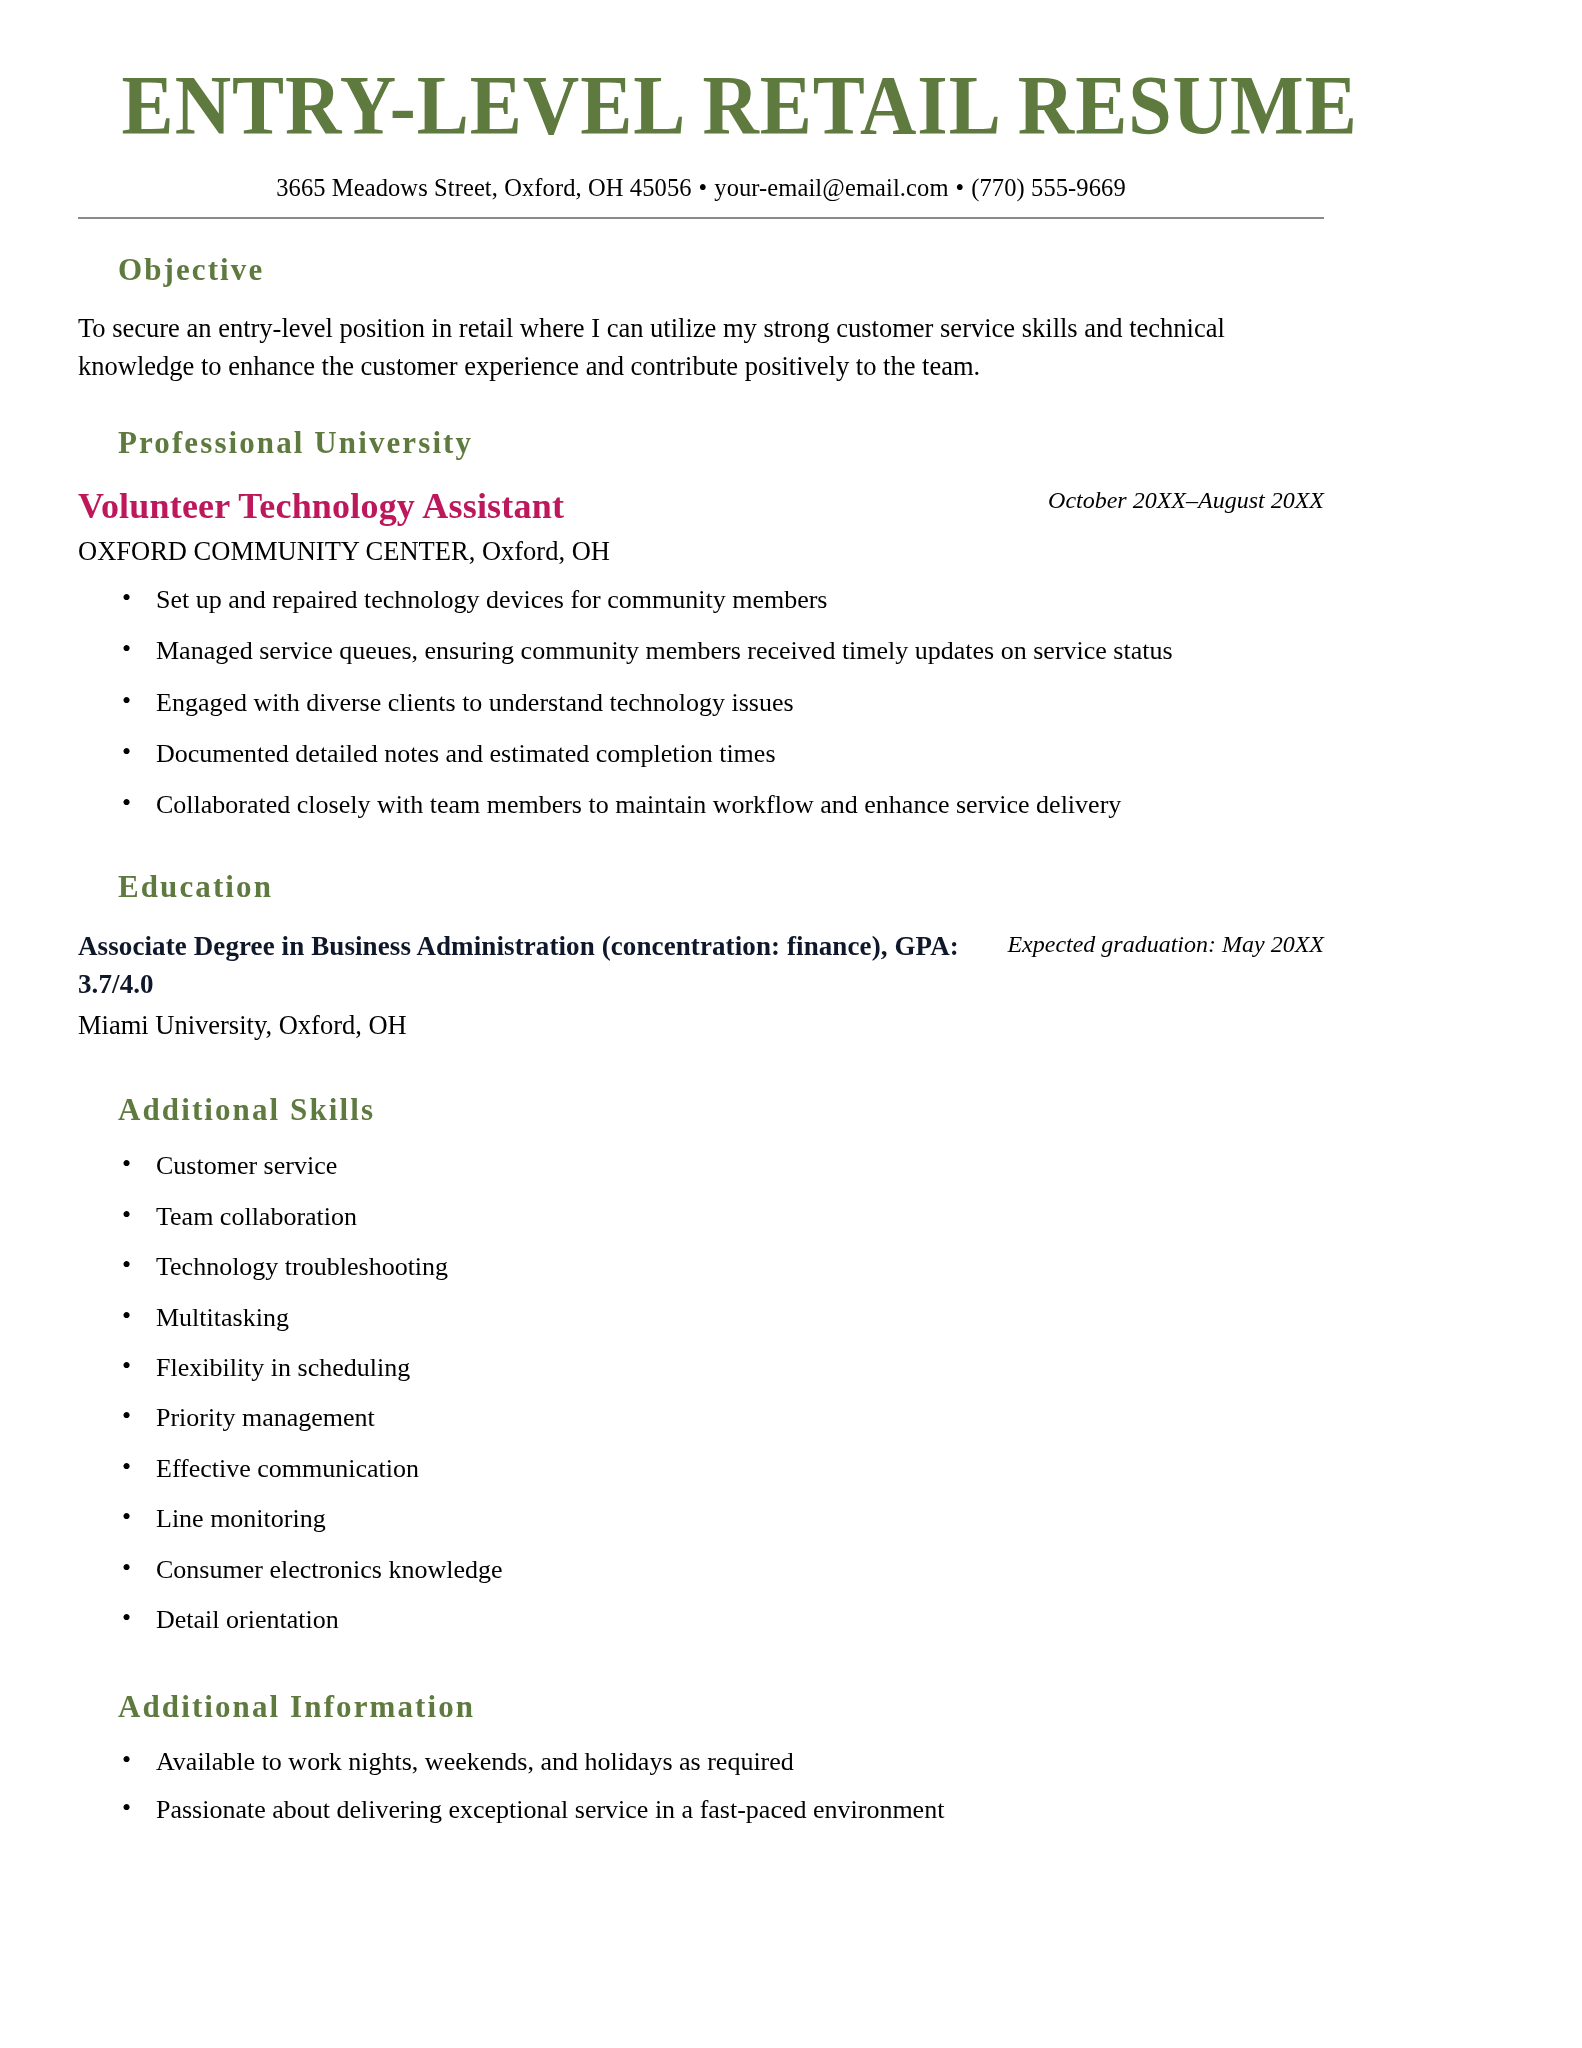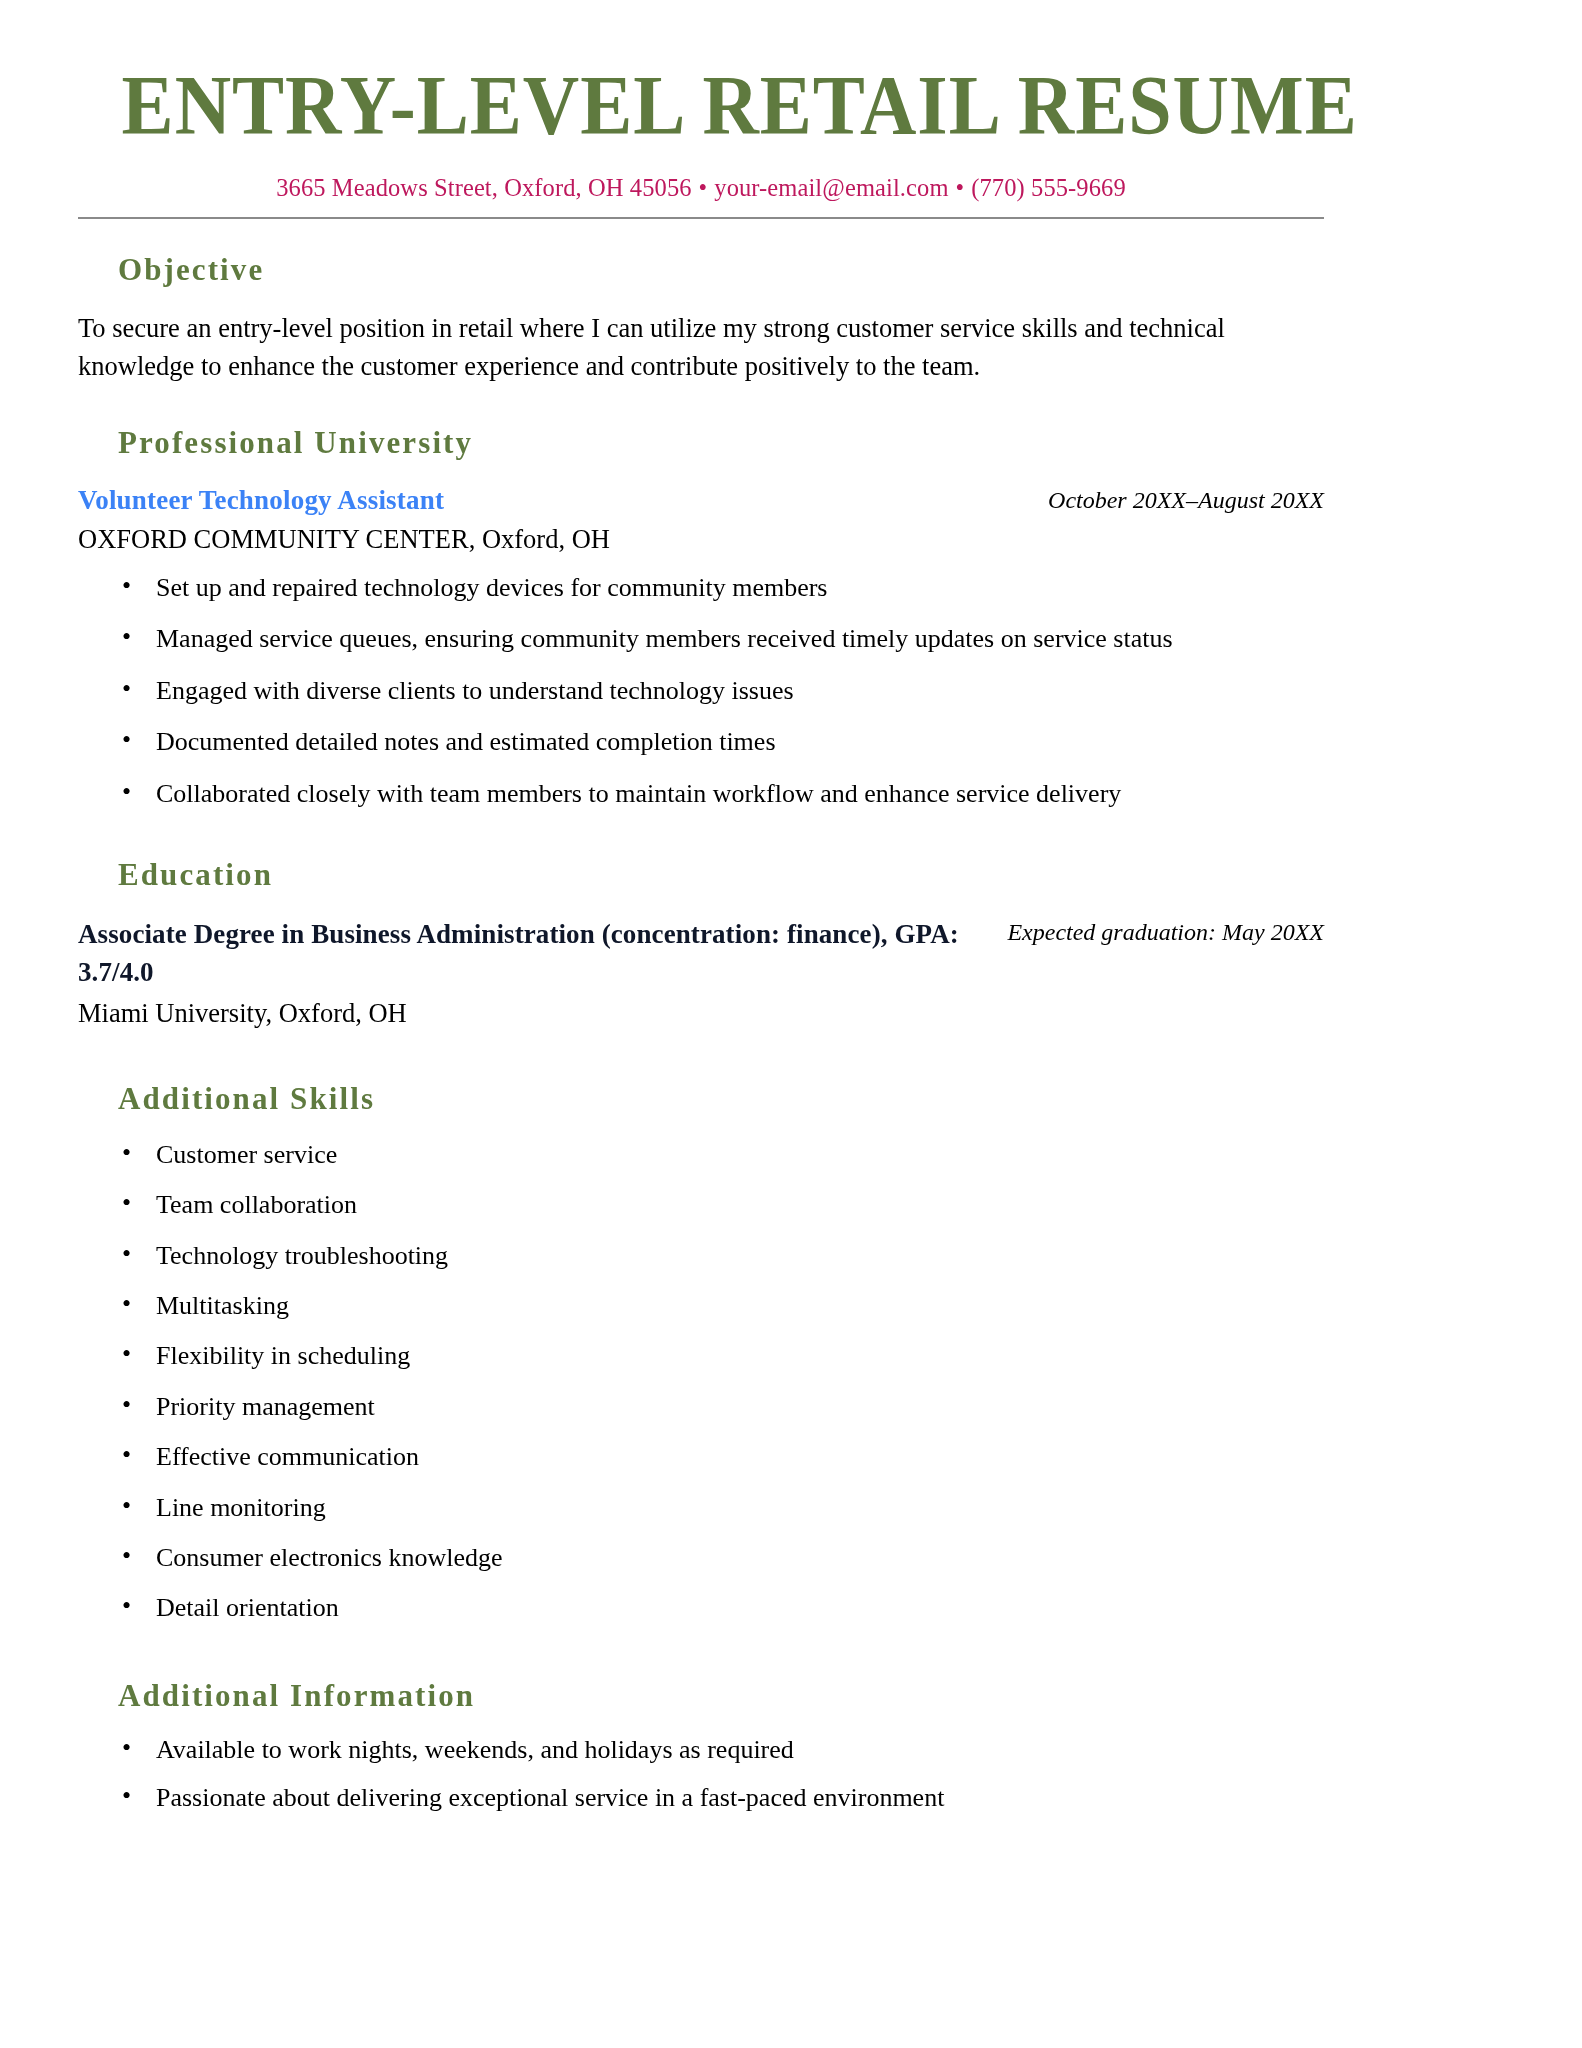--- a/index.html
+++ b/index.html
@@ -35,21 +35,21 @@
     transform-origin: center center;
     margin-top: 6px;
     white-space: nowrap;
   }
 
   .contact-line {
     text-align: center;
     font-size: 24.5px;
     margin-top: 26px;
     letter-spacing: 0.1px;
-    color: #be185d;
+    color: #000000;
   }
   .contact-sep { padding: 0 7px; }
 
   .header-rule {
     border: 0;
     border-top: 2px solid #8a8a8a;
     margin-top: 15px;
     width: 100%;
   }
 
@@ -84,23 +84,23 @@
   }
 
   .entry-row {
     display: flex;
     align-items: flex-start;
     justify-content: space-between;
     gap: 24px;
   }
 
   .entry-title {
-    color: #3b82f6;
-    font-weight: bold;
-    font-size: 27px;
+    color: #be185d;
+    font-weight: bold;
+    font-size: 36px;
     line-height: 1.3;
     letter-spacing: 0.2px;
   }
 
   .entry-title-dark {
     color: #0f172a;
     font-weight: bold;
     font-size: 27px;
     line-height: 1.42;
     letter-spacing: 0.1px;

